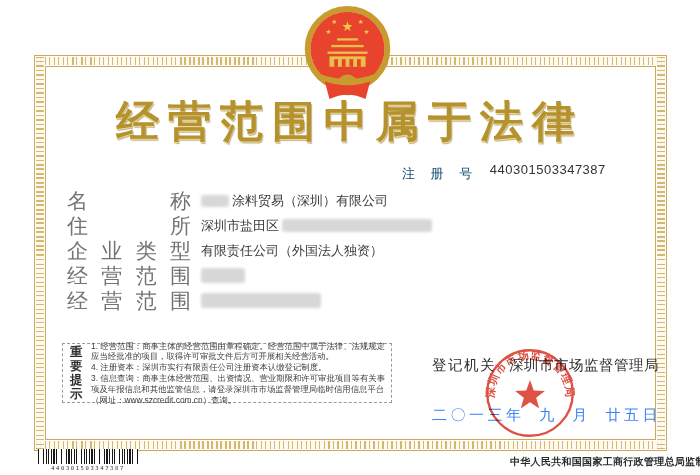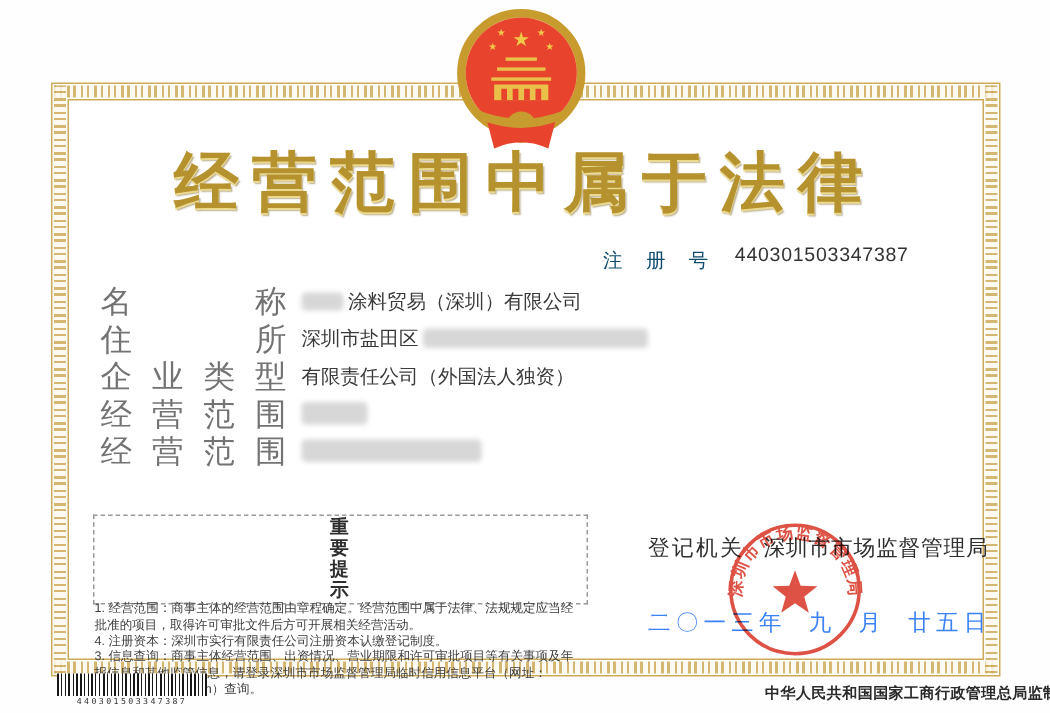--- a/index.html
+++ b/index.html
@@ -56,21 +56,21 @@
   .fvalue{margin-left:10px;font-size:13px;color:#3a3a3a;display:flex;align-items:center;gap:3px;white-space:nowrap;}
   .redact{display:inline-block;background:#d7d7d7;filter:blur(1.6px);border-radius:3px;height:12px;}
   .redact.r-name{width:28px;}
   .redact.r-addr{width:150px;height:13px;}
   .redact.r-rep{width:44px;height:15px;}
   .redact.r-date{width:120px;height:15px;}
 
   
   .notice{
     position:absolute;left:62px;top:343px;width:328px;height:58px;z-index:2;
-    border:1px dashed #9a9a9a;display:flex;align-items:center;background:#fff;flex-direction:column;
+    border:1px dashed #9a9a9a;display:flex;align-items:center;background:#fff;
   }
   .notice-label{
     width:16px;margin:0 5px 0 7px;font-size:12.5px;line-height:14px;
     font-weight:bold;color:#2e2e2e;word-break:break-all;flex:0 0 auto;
   }
   .notice-items{font-size:8.4px;line-height:10.8px;color:#3d3d3d;padding-right:5px;}
 
   
   .registry{position:absolute;left:432px;top:356px;z-index:2;font-size:14.5px;color:#2e2e2e;white-space:nowrap;}
   .registry .lbl{letter-spacing:1.5px;}

